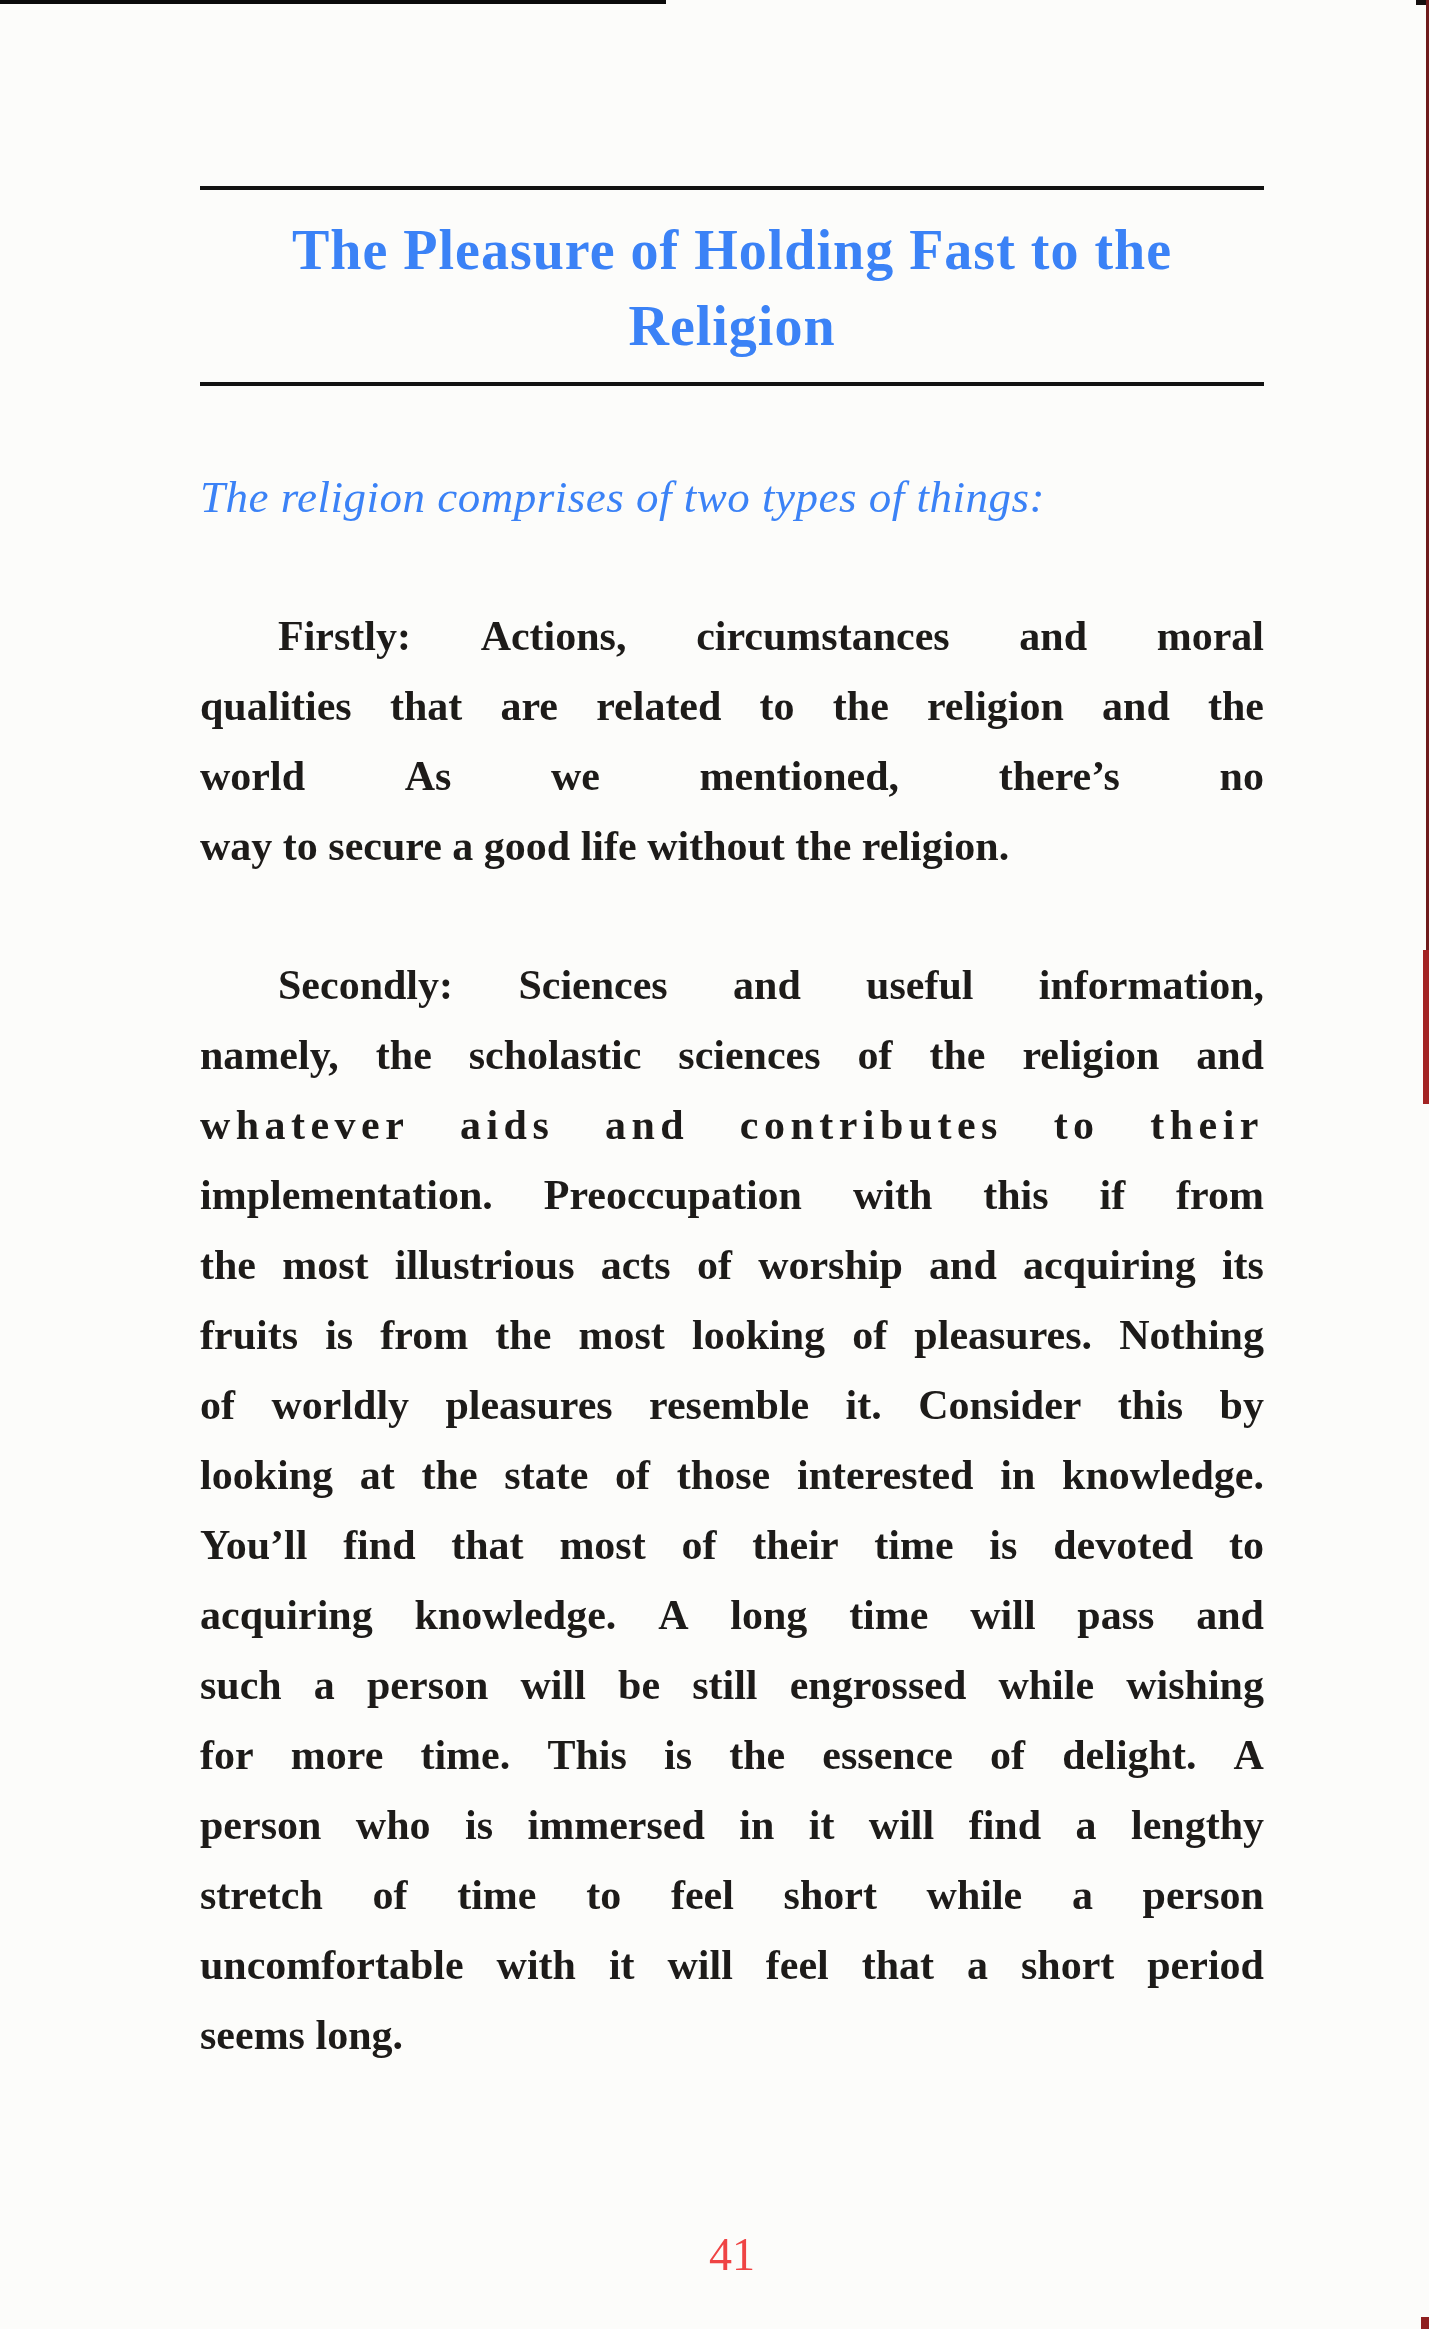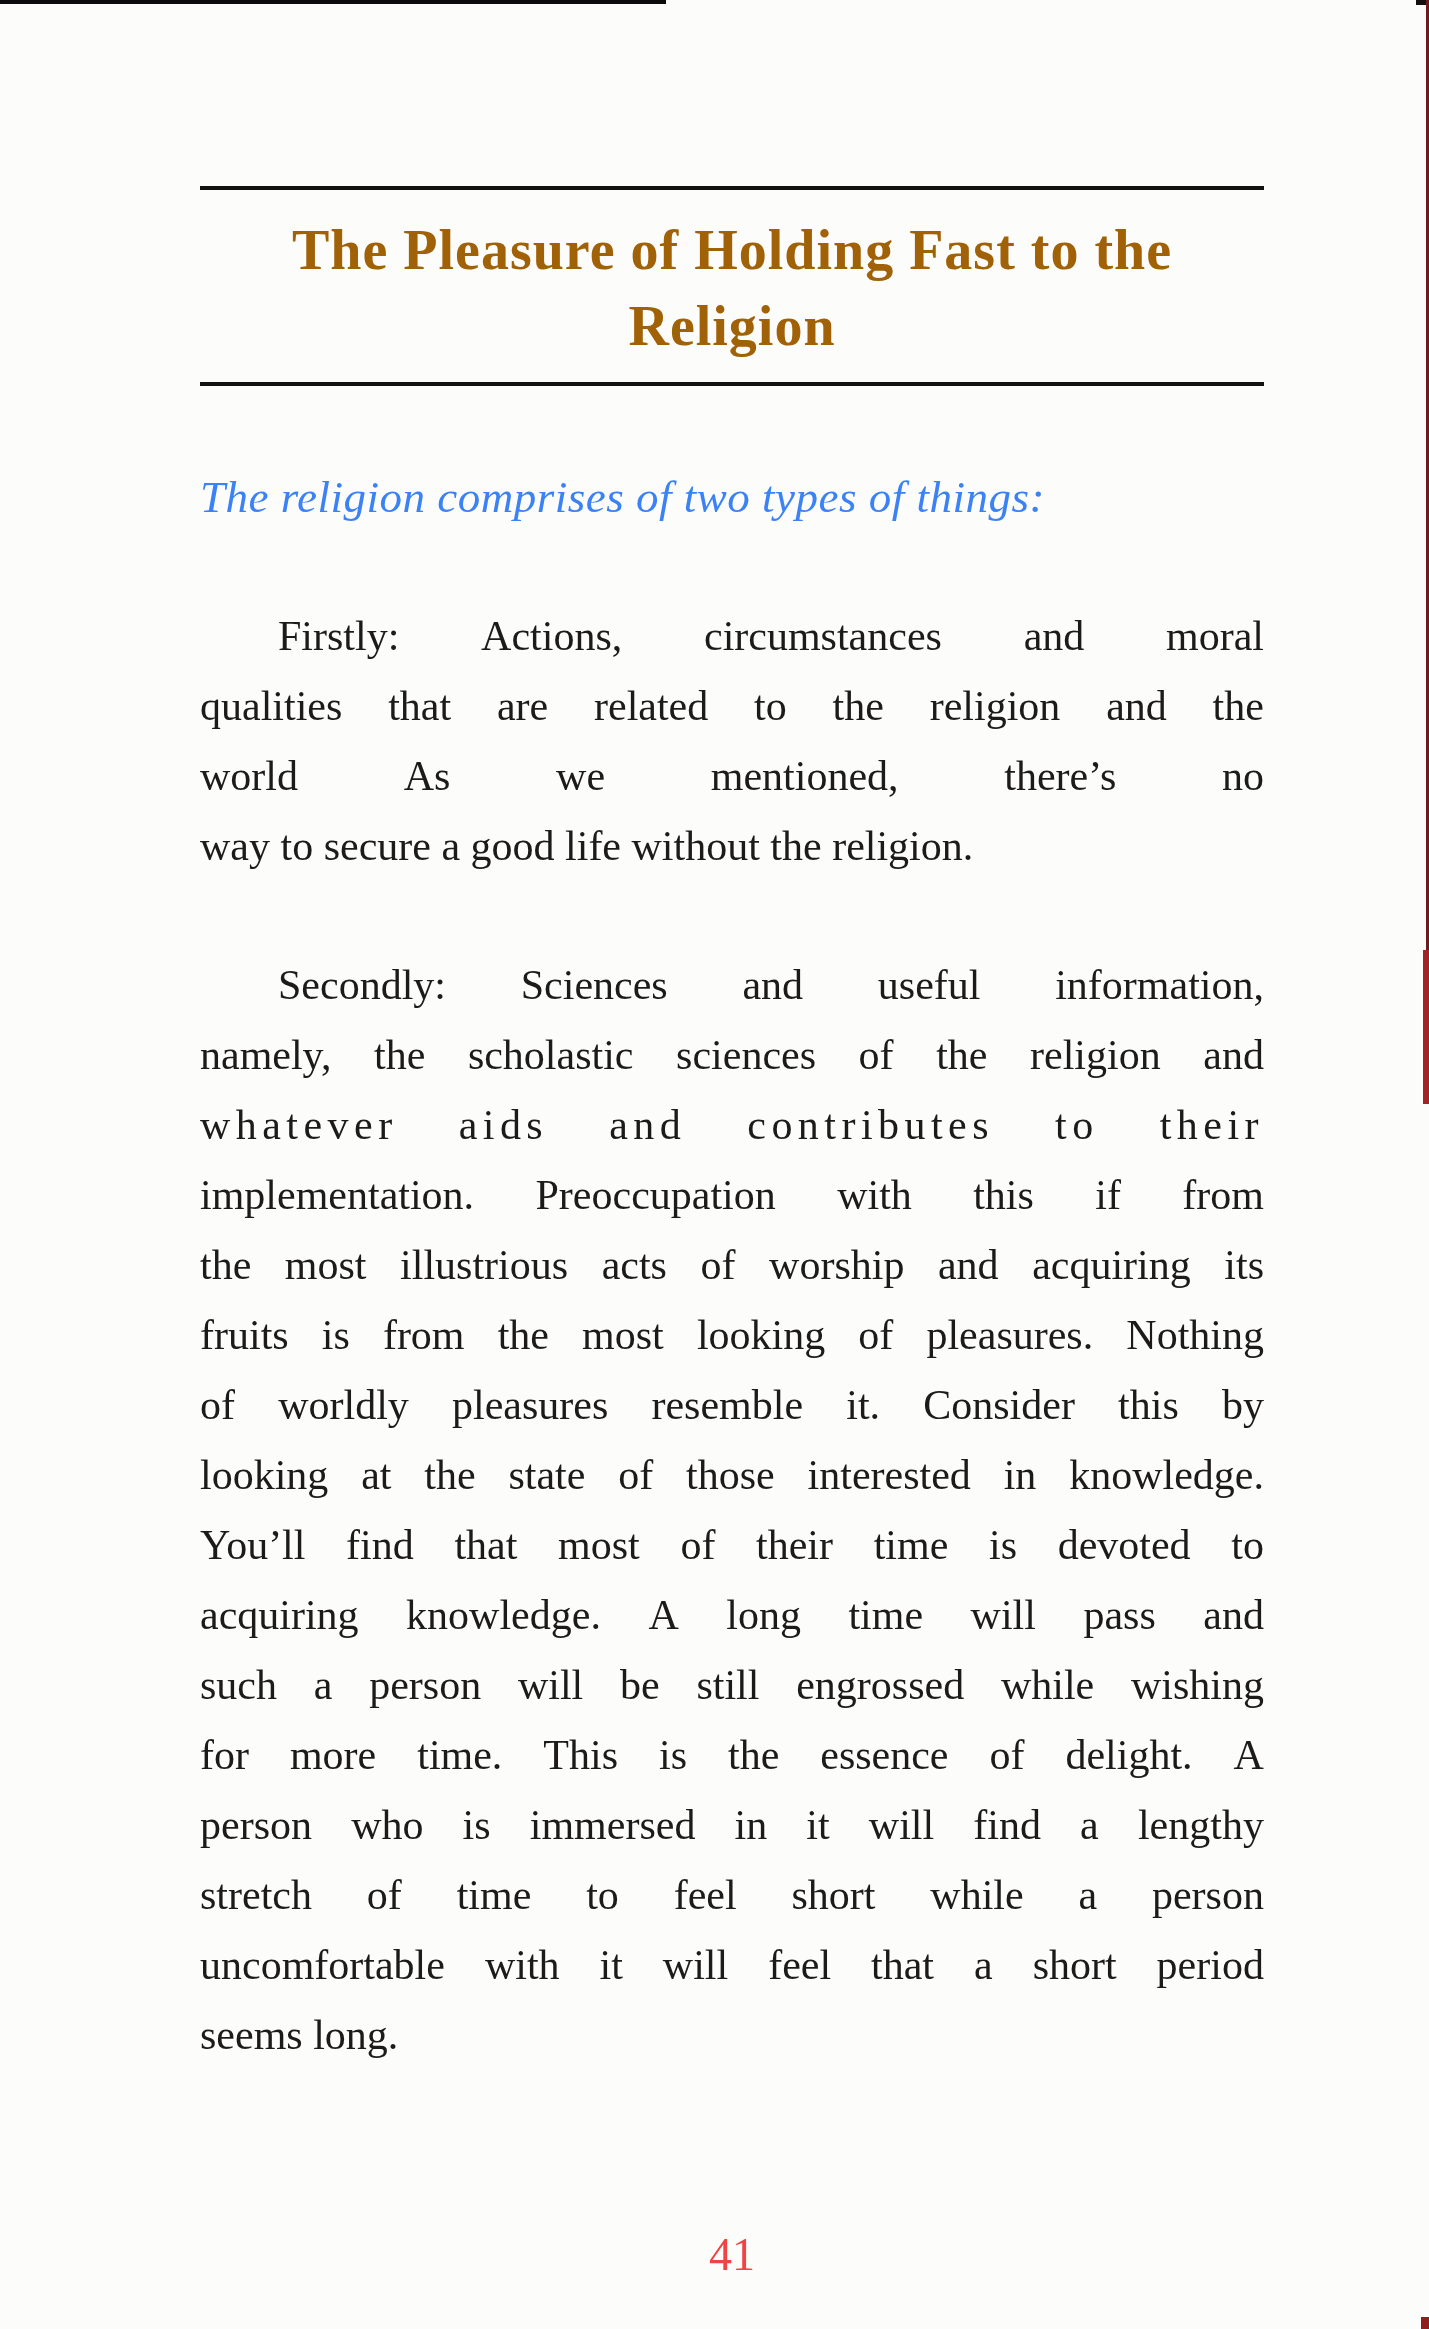--- a/index.html
+++ b/index.html
@@ -23,30 +23,30 @@
   .running-header{
     top:52px;text-align:center;font-size:34px;line-height:44px;
     letter-spacing:1px;color:#181614;
   }
   .rule{position:absolute;left:200px;width:1064px;height:4px;background:#121212;}
   .rule-top{top:186px;}
   .rule-bottom{top:382px;}
 
   .chapter-title{
     top:212px;text-align:center;font-weight:bold;
-    font-size:56px;line-height:76px;letter-spacing:1px;color:#a16207;
+    font-size:56px;line-height:76px;letter-spacing:1px;color:#3b82f6;
   }
 
   .lead-italic{
     top:466px;font-style:italic;font-size:45px;line-height:62px;
     letter-spacing:0.5px;color:#3b82f6;
   }
 
   .body-block{top:601px;}
-  .para{width:1064px;}
+  .para{width:1064px;font-weight:bold;}
   .para + .para{margin-top:69px;}
   .line{height:70px;line-height:70px;font-size:42px;white-space:nowrap;}
   .line.j{display:flex;justify-content:space-between;}
   .line.j span{display:inline-block;}
   .line.ind{padding-left:78px;}
   .line.trk span{letter-spacing:0.13em;}
 
   .page-number{
     top:2226px;text-align:center;font-size:46px;line-height:58px;color:#ef4444;
   }

